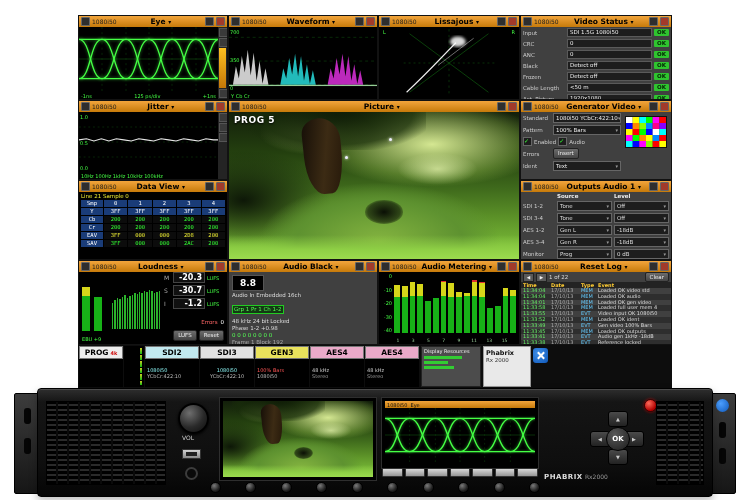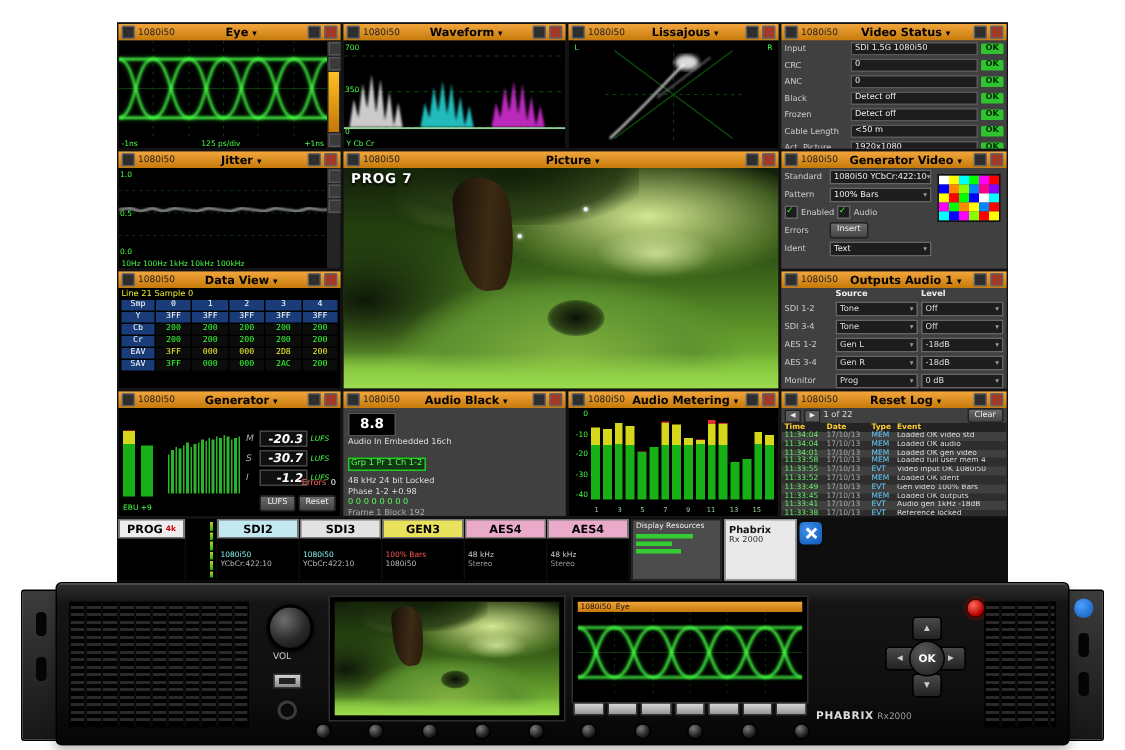--- a/index.html
+++ b/index.html
@@ -51,21 +51,21 @@
   #oa-rows{padding:1px 2px;}
   .oa-row{display:flex;align-items:center;gap:2px;margin-bottom:2px;}
   .oa-label{flex:0 0 32px;font-size:5.5px;color:#ccc;white-space:nowrap;overflow:hidden;}
   .oa-colhead{flex:1;font-size:5.5px;color:#eee;font-weight:bold;}
   .oa-sel{flex:1;background:#1d1d1d;border:1px solid #666;height:8px;line-height:8px;font-size:5.5px;color:#ddd;padding:0 2px;display:flex;justify-content:space-between;white-space:nowrap;overflow:hidden;}
   
   #ld-meters{position:absolute;left:3px;top:3px;bottom:13px;width:24px;display:flex;align-items:flex-end;gap:4px;}
   .ld-mbar{width:8px;}
   #ld-hist{position:absolute;left:33px;top:5px;bottom:15px;width:48px;display:flex;align-items:flex-end;gap:1px;}
   .ld-hbar{flex:1;background:#2bb32b;}
-  #ld-readouts{position:absolute;right:3px;top:15px;width:60px;font-style:italic;}
+  #ld-readouts{position:absolute;right:3px;top:0;width:60px;}
   .ld-row{display:flex;align-items:center;gap:2px;margin-bottom:2px;}
   .ld-lab{font-size:6px;color:#aaa;width:7px;}
   .ld-val{font-size:8px;font-weight:bold;color:#fff;background:#101010;border:1px solid #444;padding:0 2px;min-width:26px;text-align:right;}
   .ld-unit{font-size:5px;color:#4f4;}
   .ld-err{position:absolute;right:3px;top:47px;display:flex;gap:3px;font-size:5.5px;}
   .ld-errlab{color:#f66;}
   .ld-errval{color:#fff;}
   .ld-btns{position:absolute;right:3px;bottom:3px;display:flex;gap:2px;}
   .ld-mode{position:absolute;left:3px;bottom:2px;font-size:5px;color:#4f4;}
   
@@ -352,21 +352,21 @@
       </div>
       <div class="pbody">
         <div class="scene">
           <div class="canopy"></div>
           <div class="trunk"></div>
           <div class="glow1"></div>
           <div class="burrow"></div>
           <div class="fg"></div>
           <div class="bfly" style="left:55%;top:18%"></div>
           <div class="bfly" style="left:40%;top:30%"></div>
-          <div class="pic-label">PROG 7</div>
+          <div class="pic-label">PROG 5</div>
         </div>
       </div>
     </div>
 
     <div class="panel" style="left:442px;top:85px;width:152px;height:80px">
       <div class="phdr">
         <span class="ic"></span>
         <span class="std">1080i50</span>
         <span class="ttl"><span>Generator Video</span> <span class="car">▾</span></span>
         <span class="ic"></span>
@@ -573,21 +573,21 @@
               </div>
             </div>
           </div>
       </div>
     </div>
 
     <div class="panel" style="left:0;top:245px;width:150px;height:85px">
       <div class="phdr">
         <span class="ic"></span>
         <span class="std">1080i50</span>
-        <span class="ttl"><span>Generator</span> <span class="car">▾</span></span>
+        <span class="ttl"><span>Loudness</span> <span class="car">▾</span></span>
         <span class="ic"></span>
         <span class="ic red"></span>
       </div>
       <div class="pbody">
         <div id="ld-meters">
             <div class="ld-mbar" style="height: 78%; background: linear-gradient(to top, rgb(23, 177, 23) 0%, rgb(23, 177, 23) 79.4872%, rgb(214, 214, 26) 79.4872%, rgb(214, 214, 26) 100%, rgb(224, 48, 48) 100%, rgb(224, 48, 48) 100%);"></div>
             <div class="ld-mbar" style="height: 60%; background: linear-gradient(to top, rgb(23, 177, 23) 0%, rgb(23, 177, 23) 100%, rgb(214, 214, 26) 100%, rgb(214, 214, 26) 100%, rgb(224, 48, 48) 100%, rgb(224, 48, 48) 100%);"></div>
           </div>
         <div id="ld-hist">
             <div class="ld-hbar" style="height: 50%;"></div>
@@ -814,21 +814,21 @@
           </div>
           <div class="tab-group" style="width: 54px;">
             <div class="tab" style="background: rgb(194, 233, 239); color: rgb(0, 0, 0);">
               <span>SDI2</span>
             </div>
             <div class="tab-sub">
               <div class="tab-sub1" style="color: rgb(136, 238, 238);">1080i50</div>
               <div class="tab-sub2" style="color: rgb(187, 187, 187);">YCbCr:422:10</div>
             </div>
           </div>
-          <div class="tab-group" style="width: 54px;">
+          <div class="tab-group" style="width: 54px; text-align: center;">
             <div class="tab" style="background: rgb(226, 226, 226); color: rgb(0, 0, 0);">
               <span>SDI3</span>
             </div>
             <div class="tab-sub">
               <div class="tab-sub1" style="color: rgb(136, 238, 238);">1080i50</div>
               <div class="tab-sub2" style="color: rgb(187, 187, 187);">YCbCr:422:10</div>
             </div>
           </div>
           <div class="tab-group" style="width: 54px;">
             <div class="tab" style="background: rgb(233, 226, 92); color: rgb(0, 0, 0);">

